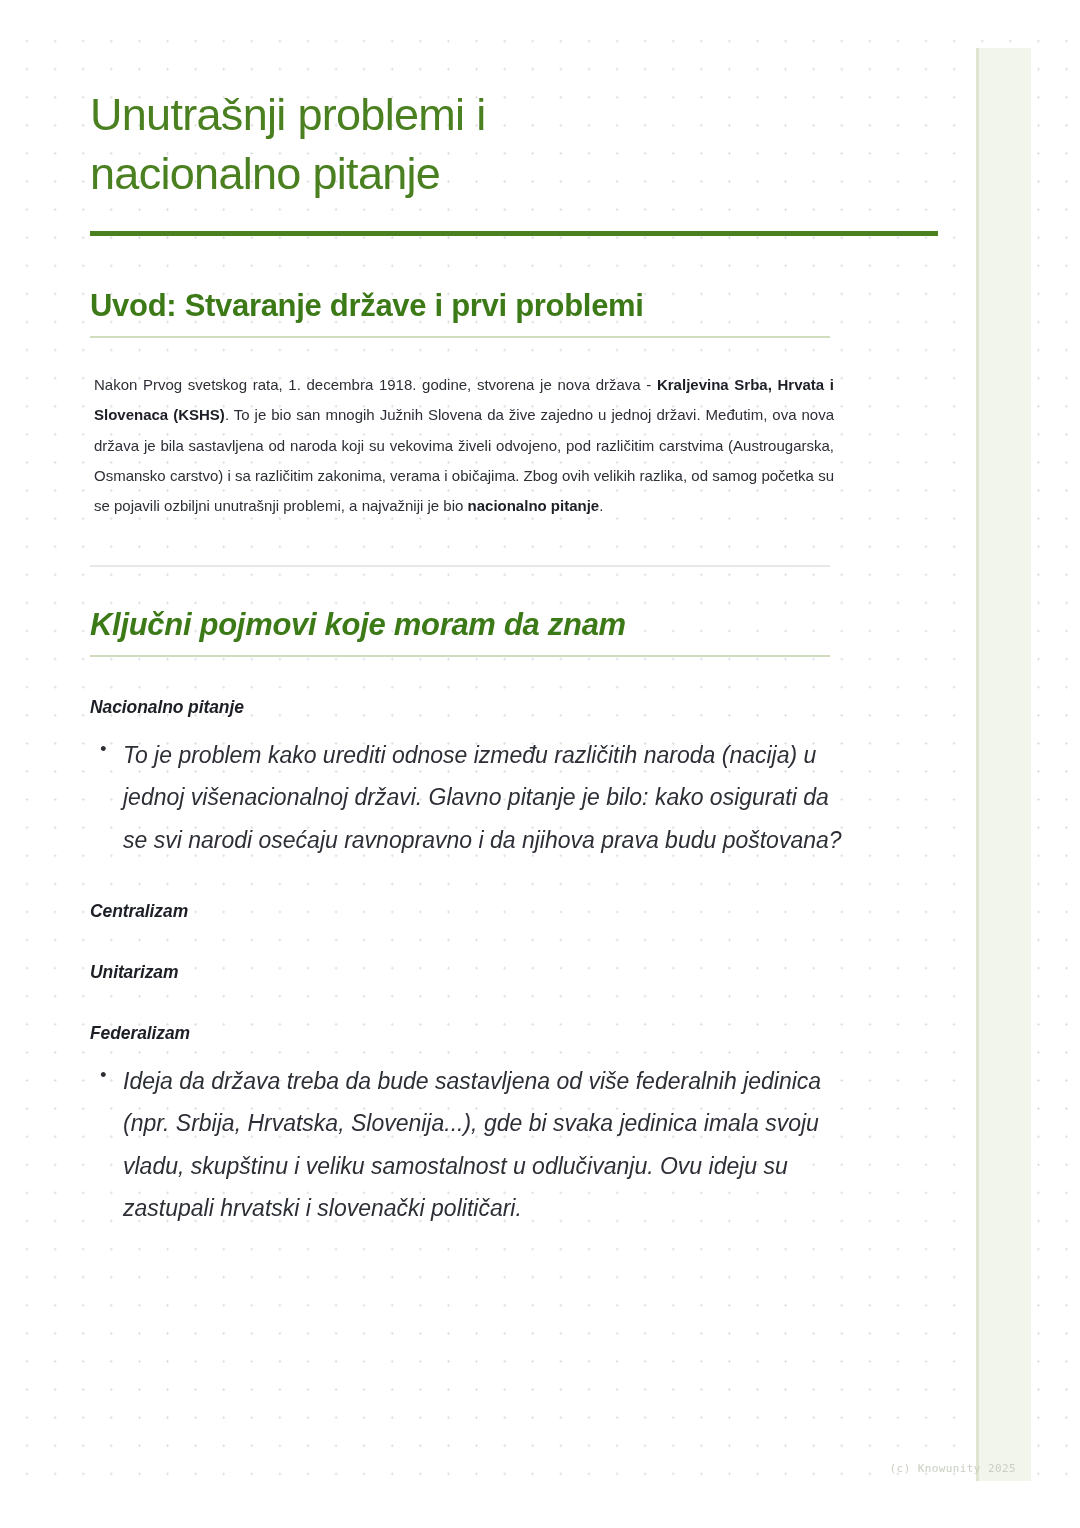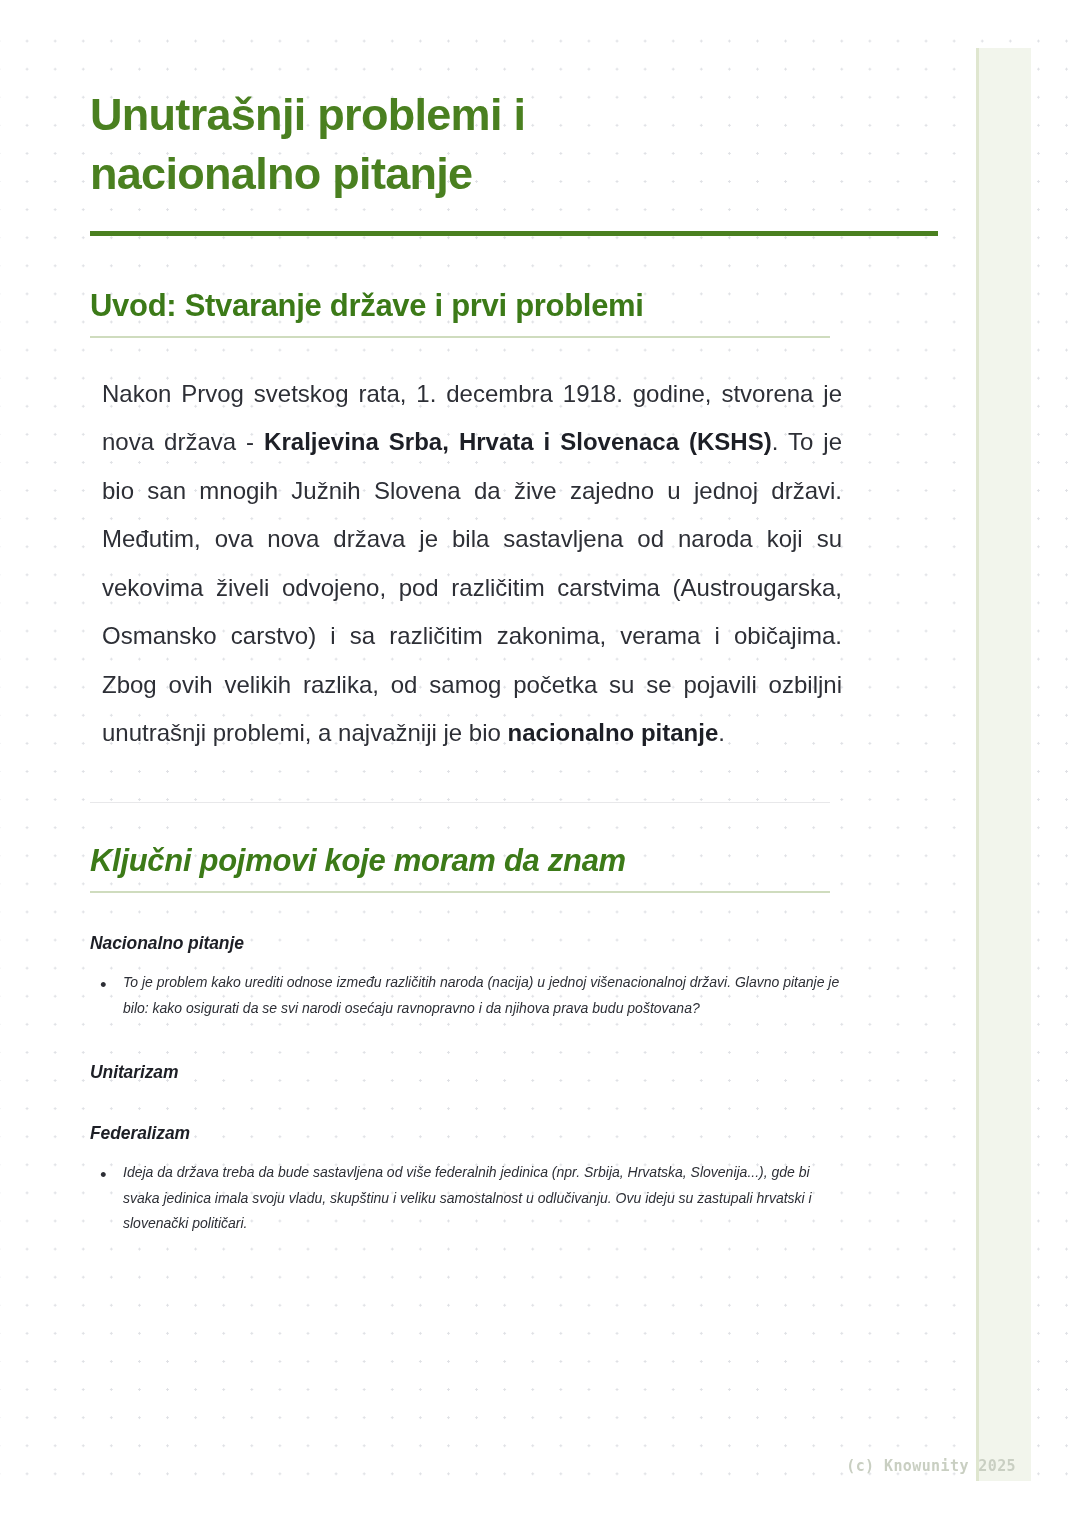--- a/index.html
+++ b/index.html
@@ -55,21 +55,21 @@
     position: absolute;
     left: 90px;
     top: 86px;
     width: 850px;
   }
 
   
   .doc-title {
     font-size: 45px;
     line-height: 1.30;
-    font-weight: 700;
+    font-weight: 400;
     color: #4a8020;
     letter-spacing: -0.7px;
     margin: 0;
     white-space: pre-line;
   }
 
   .title-rule {
     margin-top: 28px;
     height: 5px;
     background: #4a8020;
@@ -88,23 +88,23 @@
     height: 2px;
     background: #cfdcbe;
     margin-top: 12px;
   }
 
   .sec-intro { margin-top: 52px; }
   .sec-intro .section-rule { width: 740px; }
 
   
   .body-par {
-    margin: 12px;
+    margin: 4px;
     margin-top: 32px;
-    font-size: 24px;
+    font-size: 15px;
     line-height: 2.02;
     color: #2d2f36;
     text-align: justify;
     width: 740px;
   }
   .body-par b { font-weight: 700; color: #1d1f26; }
 
   
   .faint-rule {
     margin-top: 44px;
@@ -127,46 +127,45 @@
   }
   .term-list {
     margin: 0;
     margin-top: 16px;
     padding: 0;
     list-style: none;
   }
   .term-list li {
     position: relative;
     padding-left: 33px;
-    font-size: 14px;
+    font-size: 23px;
     line-height: 1.84;
     color: #2d2f36;
     width: 760px;
   }
   .term-list li::before {
     content: "\2022";
     position: absolute;
     left: 10px;
     top: -1px;
     font-size: 18px;
     color: #2d2f36;
   }
 
   
   #watermark {
     position: absolute;
     right: 64px;
     bottom: 53px;
     font-family: "DejaVu Sans Mono", monospace;
-    font-size: 15px;
+    font-size: 11px;
     color: #c9cfc2;
     letter-spacing: .4px;
     z-index: 3;
     white-space: nowrap;
-    font-weight: bold;
   }
 </style>
 </head>
 <body>
 
 <div id="dot-grid"></div>
 <div id="edge-strip"></div>
 
 <div id="page">
   <div class="content">
@@ -189,20 +188,21 @@
       <div class="section-rule"></div>
 
       <div>
         <h3 class="term-name">Nacionalno pitanje</h3>
         <ul class="term-list">
           <li>To je problem kako urediti odnose između različitih naroda (nacija) u jednoj višenacionalnoj državi. Glavno pitanje je bilo: kako osigurati da se svi narodi osećaju ravnopravno i da njihova prava budu poštovana?</li>
         </ul>
       </div>
 
       <div>
+        <h3 class="term-name">Centralizam</h3>
       </div>
 
       <div>
         <h3 class="term-name">Unitarizam</h3>
       </div>
 
       <div>
         <h3 class="term-name">Federalizam</h3>
         <ul class="term-list">
           <li>Ideja da država treba da bude sastavljena od više federalnih jedinica (npr. Srbija, Hrvatska, Slovenija...), gde bi svaka jedinica imala svoju vladu, skupštinu i veliku samostalnost u odlučivanju. Ovu ideju su zastupali hrvatski i slovenački političari.</li>

